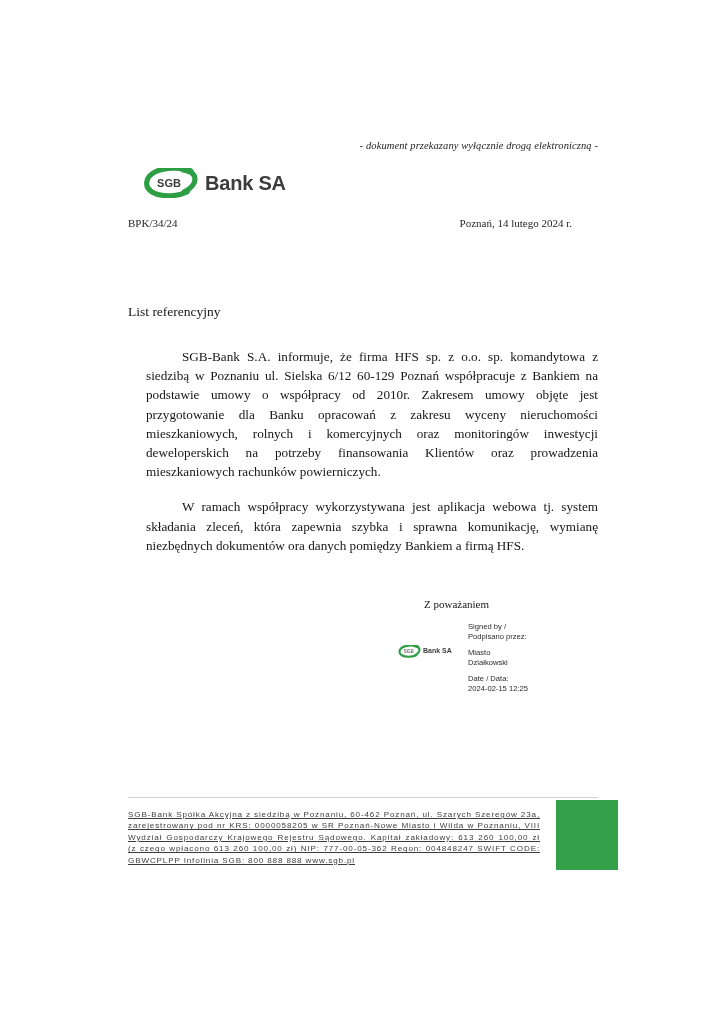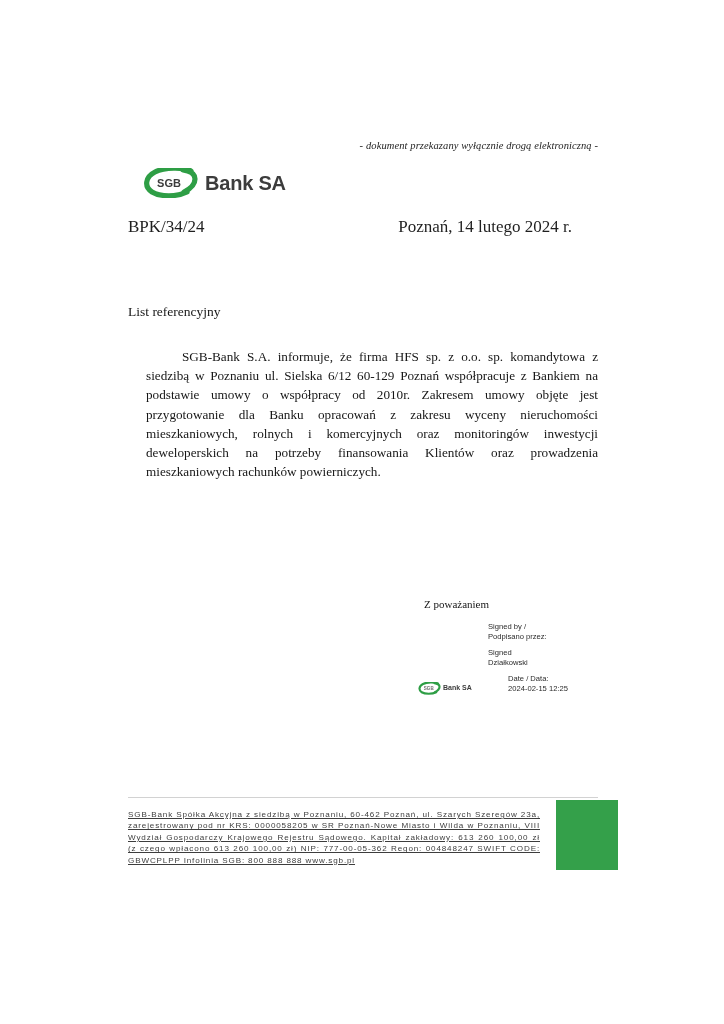--- a/index.html
+++ b/index.html
@@ -62,21 +62,21 @@
   }
 
   
   .refrow {
     position: absolute;
     left: 128px;
     top: 217px;
     width: 470px;
     display: flex;
     justify-content: space-between;
-    font-size: 17px;
+    font-size: 11px;
     color: #1f1f1f;
   }
   .refrow .date { padding-right: 26px; }
 
   
   .doc-title {
     position: absolute;
     left: 128px;
     top: 304px;
     width: 470px;
@@ -108,25 +108,25 @@
     position: absolute;
     left: 424px;
     top: 598px;
     font-size: 11px;
     color: #161616;
   }
 
   
   .sig {
     position: absolute;
-    left: 418px;
+    left: 398px;
     top: 622px;
     width: 175px;
     display: flex;
-    align-items: flex-end;
+    align-items: flex-start;
     font-family: "Liberation Sans", sans-serif;
     color: #2b2b2b;
   }
   .sig-logo {
     width: 62px;
     display: flex;
     align-items: center;
     justify-content: flex-start;
     padding-top: 22px;
   }
@@ -152,21 +152,21 @@
     background: #9a9a9a;
     margin-top: 20px;
     margin-bottom: 4px;
   }
   .sig-body {
     padding-left: 7px;
     font-size: 7.6px;
     line-height: 9.6px;
   }
   .sig-group { margin-bottom: 7px; }
-  .sig-group:last-child { margin-bottom: 0; margin-left: 20px; }
+  .sig-group:last-child { margin-bottom: 0; }
   .sig-line { display: block; white-space: nowrap; }
 
   
   .footer-rule {
     position: absolute;
     left: 128px;
     top: 797px;
     width: 470px;
     height: 1px;
     background: #d2d2d2;
@@ -213,20 +213,21 @@
 
   <div class="refrow">
     <span>BPK/34/24</span>
     <span class="date">Poznań, 14 lutego 2024 r.</span>
   </div>
 
   <div class="doc-title">List referencyjny</div>
 
   <div class="body-text">
     <p>SGB-Bank S.A. informuje, że firma HFS sp. z o.o. sp. komandytowa z siedzibą w Poznaniu ul. Sielska 6/12 60-129 Poznań współpracuje z Bankiem na podstawie umowy o współpracy od 2010r. Zakresem umowy objęte jest przygotowanie dla Banku opracowań z zakresu wyceny nieruchomości mieszkaniowych, rolnych i komercyjnych oraz monitoringów inwestycji deweloperskich na potrzeby finansowania Klientów oraz prowadzenia mieszkaniowych rachunków powierniczych.</p>
+    <p>W ramach współpracy wykorzystywana jest aplikacja webowa tj. system składania zleceń, która zapewnia szybka i sprawna komunikację, wymianę niezbędnych dokumentów ora danych pomiędzy Bankiem a firmą HFS.</p>
   </div>
 
   <div class="closing">Z poważaniem</div>
 
   <div class="sig">
     <div class="sig-logo">
       <span class="sig-logo-inner">
         <span class="sig-logo-mark">
           <svg width="24" height="13" viewBox="0 0 58 30" xmlns="http://www.w3.org/2000/svg">
             <path d="M48 3 C40 -1, 22 -1, 12 4 C2 9, 1 19, 9 24 C17 29, 34 29, 44 24" fill="none" stroke="#2e9e45" stroke-width="5.2" stroke-linecap="round"></path>
@@ -237,21 +238,21 @@
         <span class="sig-logo-text">Bank SA</span>
       </span>
     </div>
     <div class="sig-divider"></div>
     <div class="sig-body">
       <div class="sig-group">
         <span class="sig-line">Signed by /</span>
         <span class="sig-line">Podpisano przez:</span>
       </div>
       <div class="sig-group">
-        <span class="sig-line">Signed</span>
+        <span class="sig-line">Miasto</span>
         <span class="sig-line">Działkowski</span>
       </div>
       <div class="sig-group">
         <span class="sig-line">Date / Data:</span>
         <span class="sig-line">2024-02-15 12:25</span>
       </div>
     </div>
   </div>
 
   <div class="footer-rule"></div>

